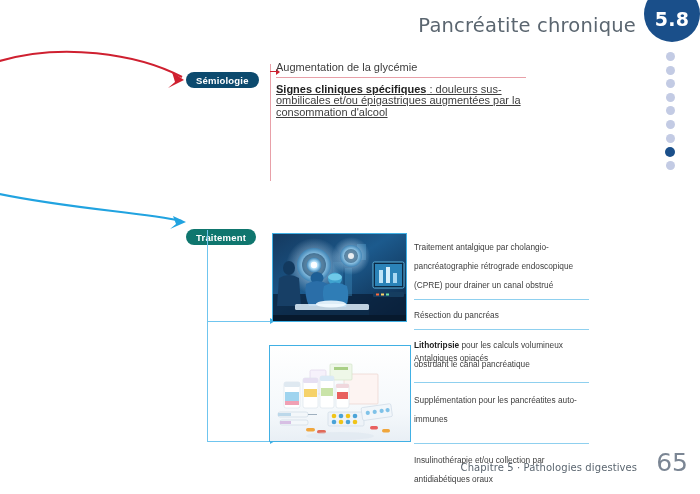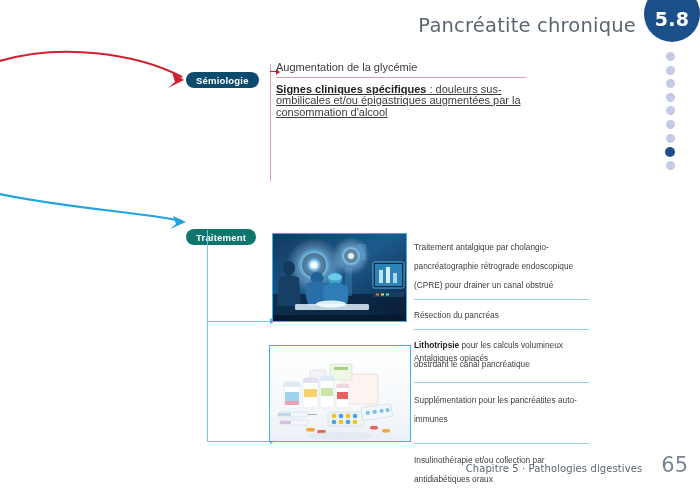--- a/index.html
+++ b/index.html
@@ -99,21 +99,21 @@
   
   .footer{
     position:absolute;left:0;bottom:17px;width:700px;
     display:flex;align-items:baseline;justify-content:flex-end;
   }
   .footer-label{
     font-size:10px;color:#5b6670;margin-right:19px;
     font-family:"DejaVu Sans",sans-serif;letter-spacing:.1px;
   }
   .footer-page{
-    font-size:21px;color:#7b8694;margin-right:12px;
+    font-size:25px;color:#7b8694;margin-right:12px;
     font-family:"DejaVu Sans",sans-serif;
   }
 </style>
 </head>
 <body>
 
 <div class="page">
 
   <svg class="arrow-svg" width="700" height="494">
 

